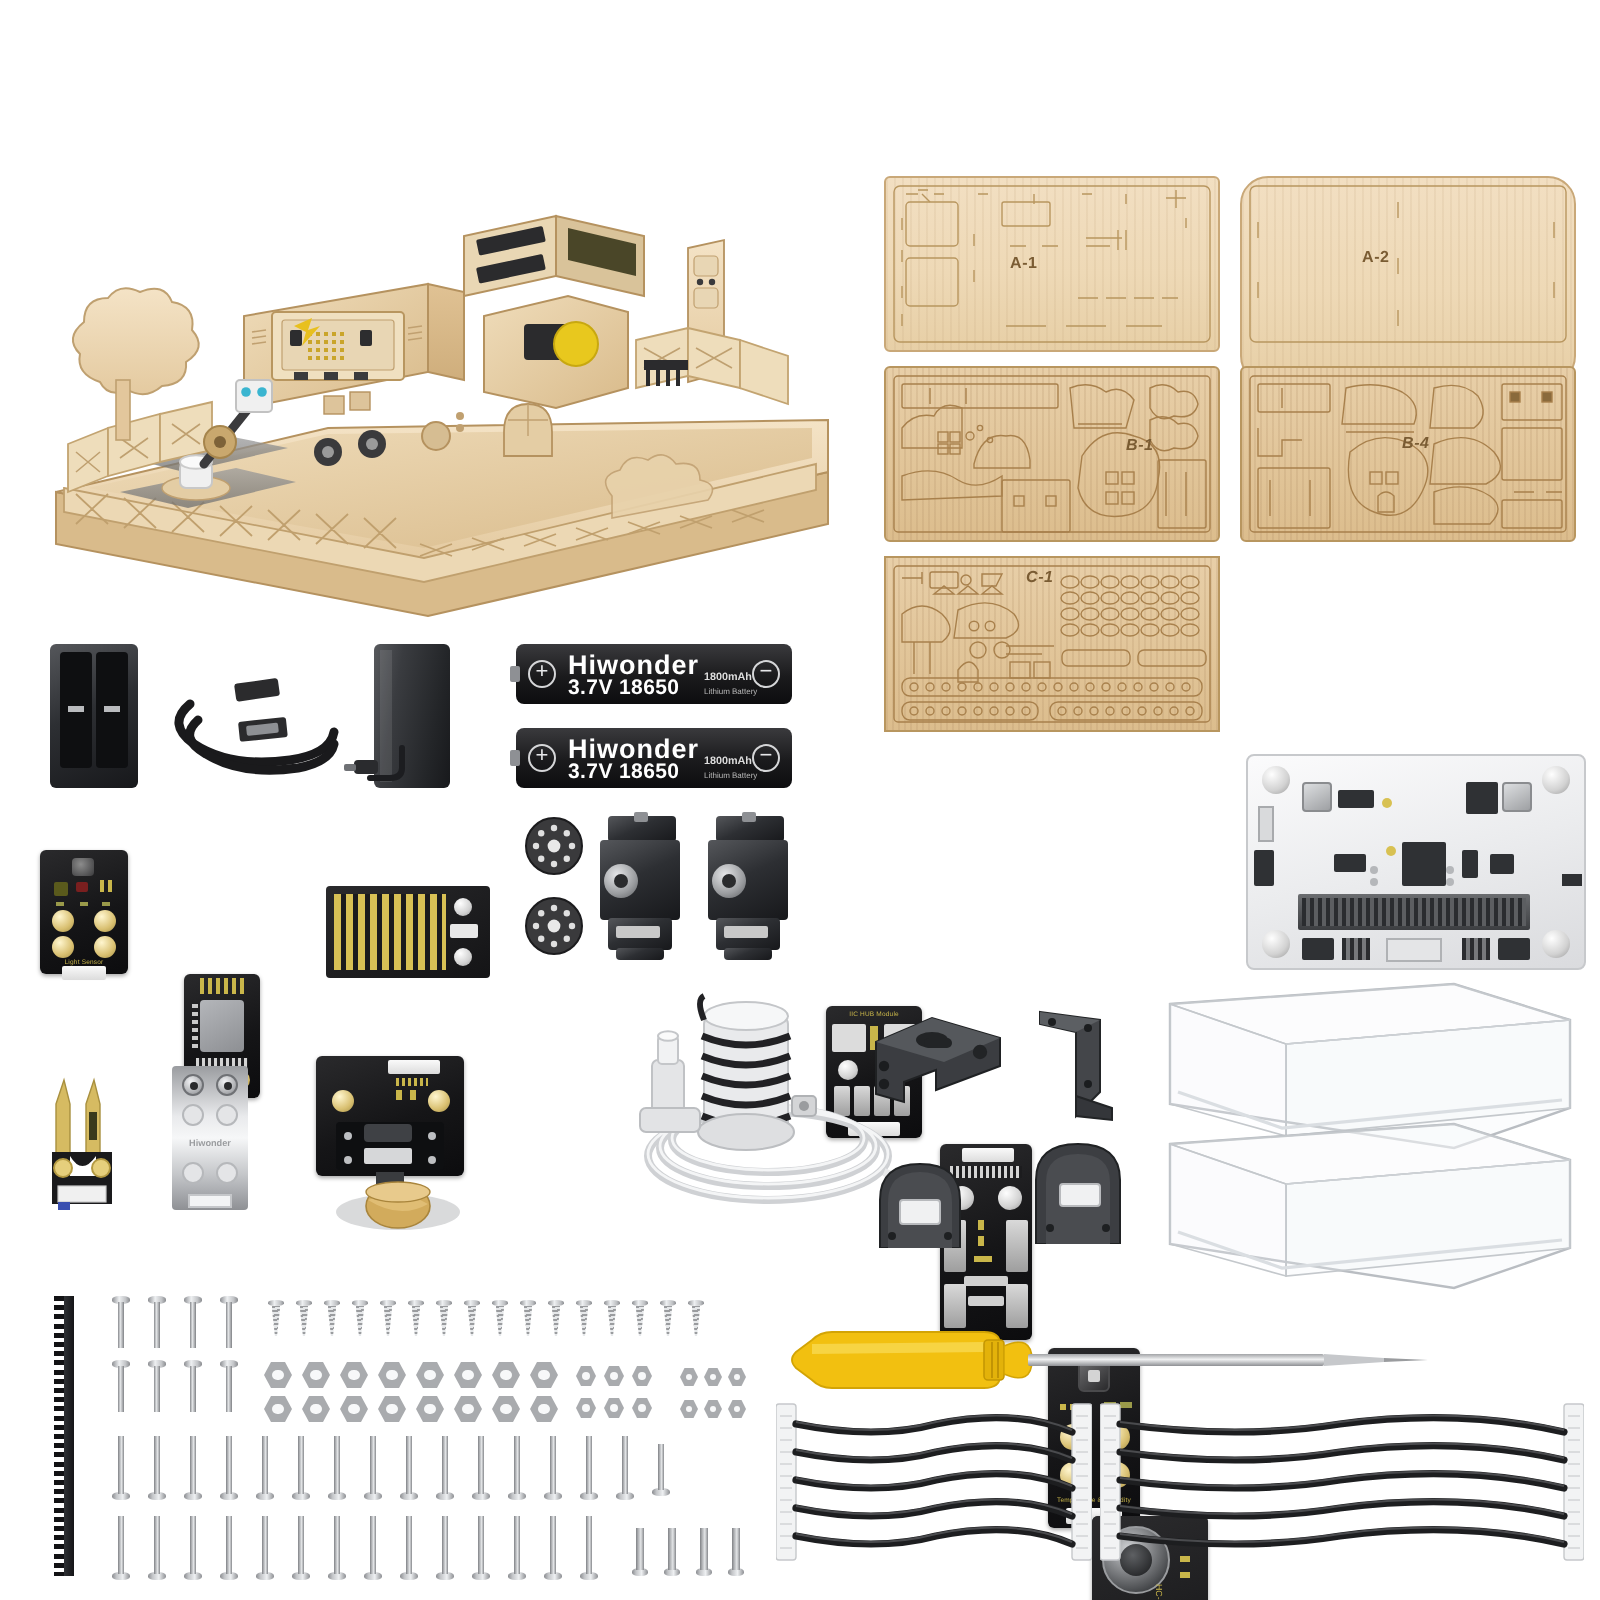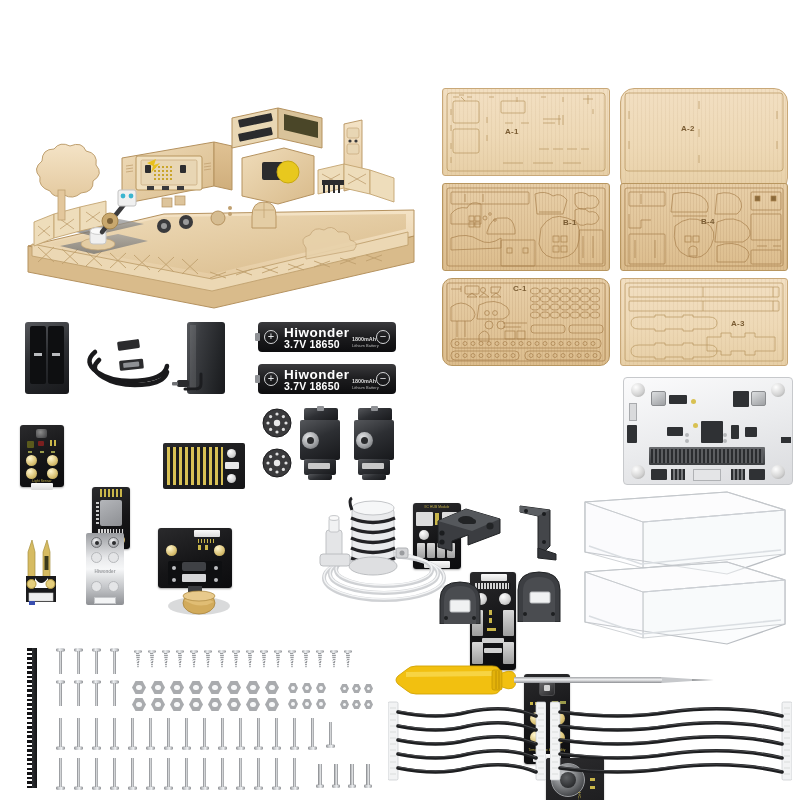--- a/index.html
+++ b/index.html
@@ -35,20 +35,21 @@
     background:
       repeating-linear-gradient(90deg, rgba(190,160,120,.14) 0 1px, rgba(255,255,255,0) 1px 4px),
       linear-gradient(180deg, #f2dfc2 0%, #eed9b6 55%, #e7cfa6 100%);
     border: 1px solid #c9a878;
   }
   .wood-dark {
     background:
       repeating-linear-gradient(90deg, rgba(170,135,95,.18) 0 1px, rgba(255,255,255,0) 1px 3px),
       linear-gradient(180deg, #e8cfa8 0%, #dcbd8d 100%);
     border: 1px solid #b8965f;
+    font-style: italic;
   }
   .lbl-wood {
     position: absolute; color: #7a5c33; font-size: 8px; font-weight: bold;
     font-family: "Liberation Sans", sans-serif; letter-spacing: .3px;
   }
   .pcb {
     background: linear-gradient(160deg, #2a2a2c 0%, #151517 55%, #0c0c0e 100%);
     border-radius: 3px;
     position: relative;
     box-shadow: 0 1px 2px rgba(0,0,0,.35);
@@ -364,21 +365,21 @@
           <rect x="134" y="12" width="5" height="5" fill="#8a6a3c"></rect>
           <rect x="150" y="12" width="5" height="5" fill="#8a6a3c"></rect>
           <rect x="130" y="30" width="30" height="26" rx="1"></rect>
           <path d="M136,62 l10,0 M152,62 l8,0"></path>
           <rect x="130" y="66" width="30" height="14" rx="1"></rect>
         </g>
       </svg>
       <span class="lbl-wood" style="left:80px; top:33px;">B-4</span>
     </div>
 
-    <div class="wood-dark abs" style="left:2px; top:190px; width:168px; height:88px; border-radius:10px;">
+    <div class="wood-dark abs" style="left:2px; top:190px; width:168px; height:88px; border-radius:0;">
       <svg width="166" height="86" viewBox="0 0 166 86" style="position:absolute;left:0;top:0;">
         <g stroke="#a8804c" stroke-width=".7" fill="none">
           <rect x="4" y="4" width="158" height="78" rx="2"></rect>
           <path d="M8,10 l10,0 M18,7 l0,6"></path>
           <rect x="22" y="7" width="14" height="8" rx="1"></rect>
           <circle cx="40" cy="11" r="2.5"></circle>
           <path d="M48,8 l10,0 l-3,6 l-7,0 Z"></path>
           <path d="M24,18 l5,-4 l5,4 Z M36,18 l5,-4 l5,4 Z M48,18 l5,-4 l5,4 Z"></path>
           <path d="M8,28 q10,-8 20,0 q8,8 0,14 l-20,0 Z"></path>
           <path d="M14,42 l0,16 M22,42 l0,16"></path>
@@ -461,35 +462,20 @@
               <circle cx="128" cy="76.5" r="2"></circle>
             <circle cx="136" cy="76.5" r="2"></circle>
               <circle cx="144" cy="76.5" r="2"></circle>
               <circle cx="152" cy="76.5" r="2"></circle>
           </g>
         </g>
       </svg>
       <span class="lbl-wood" style="left:70px; top:5px;">C-1</span>
     </div>
 
-    <div class="wood abs" style="left:180px; top:190px; width:168px; height:88px; border-radius:3px;">
-      <svg width="166" height="86" viewBox="0 0 166 86" style="position:absolute;left:0;top:0;">
-        <g stroke="#b8965f" stroke-width=".7" fill="none">
-          <rect x="4" y="4" width="158" height="78" rx="2"></rect>
-          <rect x="8" y="8" width="150" height="10" rx="1"></rect>
-          <path d="M82,8 l0,10 M152,8 l0,10"></path>
-          <rect x="8" y="22" width="150" height="10" rx="1"></rect>
-          <path d="M82,22 l0,10 M152,22 l0,10"></path>
-          <path d="M10,44 q0,-6 8,-6 l16,0 l0,-2 l10,0 l0,2 l18,0 l0,-2 l10,0 l0,2 l16,0 q8,0 8,6 q0,6 -8,6 l-16,0 l0,2 l-10,0 l0,-2 l-18,0 l0,2 l-10,0 l0,-2 l-16,0 q-8,0 -8,-6 Z"></path>
-          <path d="M10,72 q0,-6 8,-6 l16,0 l0,-2 l10,0 l0,2 l18,0 l0,-2 l10,0 l0,2 l16,0 q8,0 8,6 q0,6 -8,6 l-16,0 l0,2 l-10,0 l0,-2 l-18,0 l0,2 l-10,0 l0,-2 l-16,0 q-8,0 -8,-6 Z"></path>
-          <path d="M100,58 l0,-4 l10,0 l0,4 l14,0 l0,-4 l10,0 l0,4 l20,0 l0,14 l-20,0 l0,4 l-10,0 l0,-4 l-14,0 l0,4 l-10,0 l0,-4 l-14,0 l0,-14 Z"></path>
-        </g>
-      </svg>
-      <span class="lbl-wood" style="left:110px; top:40px;">A-3</span>
-    </div>
   </div>
 
   <div class="abs" style="left:25px; top:322px; width:44px; height:72px;">
     <div class="abs blk" style="left:0;top:0;width:44px;height:72px;border-radius:3px;"></div>
     <div class="abs" style="left:5px;top:4px;width:16px;height:58px;background:#0e0f11;border-radius:2px;"></div>
     <div class="abs" style="left:23px;top:4px;width:16px;height:58px;background:#0e0f11;border-radius:2px;"></div>
     <div class="abs" style="left:9px;top:31px;width:8px;height:3px;background:#b9bbbe;"></div>
     <div class="abs" style="left:27px;top:31px;width:8px;height:3px;background:#b9bbbe;"></div>
   </div>
 

